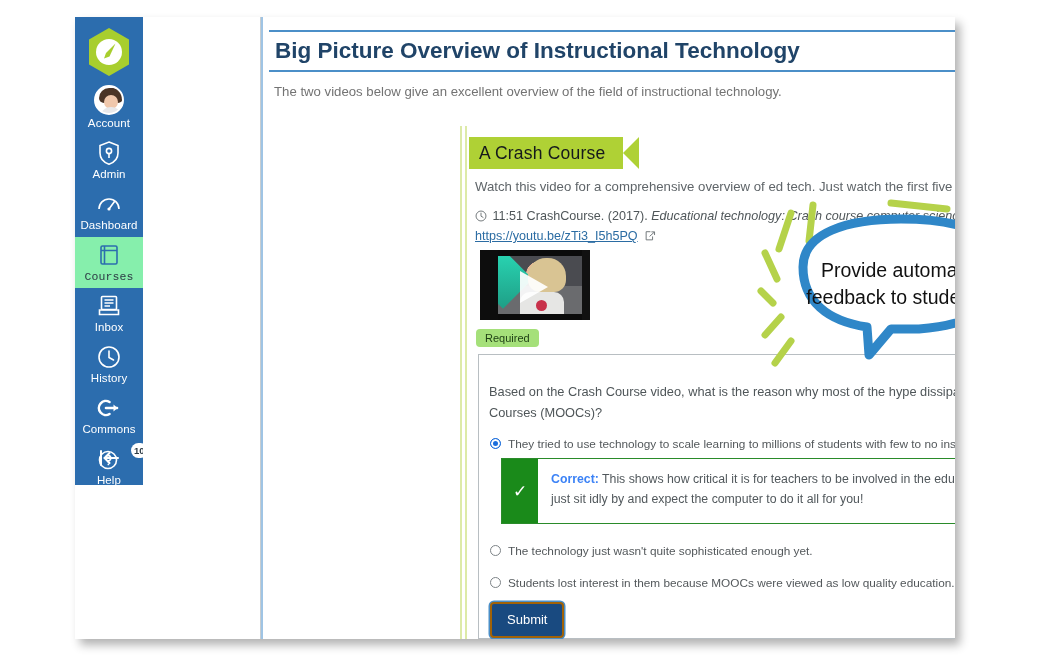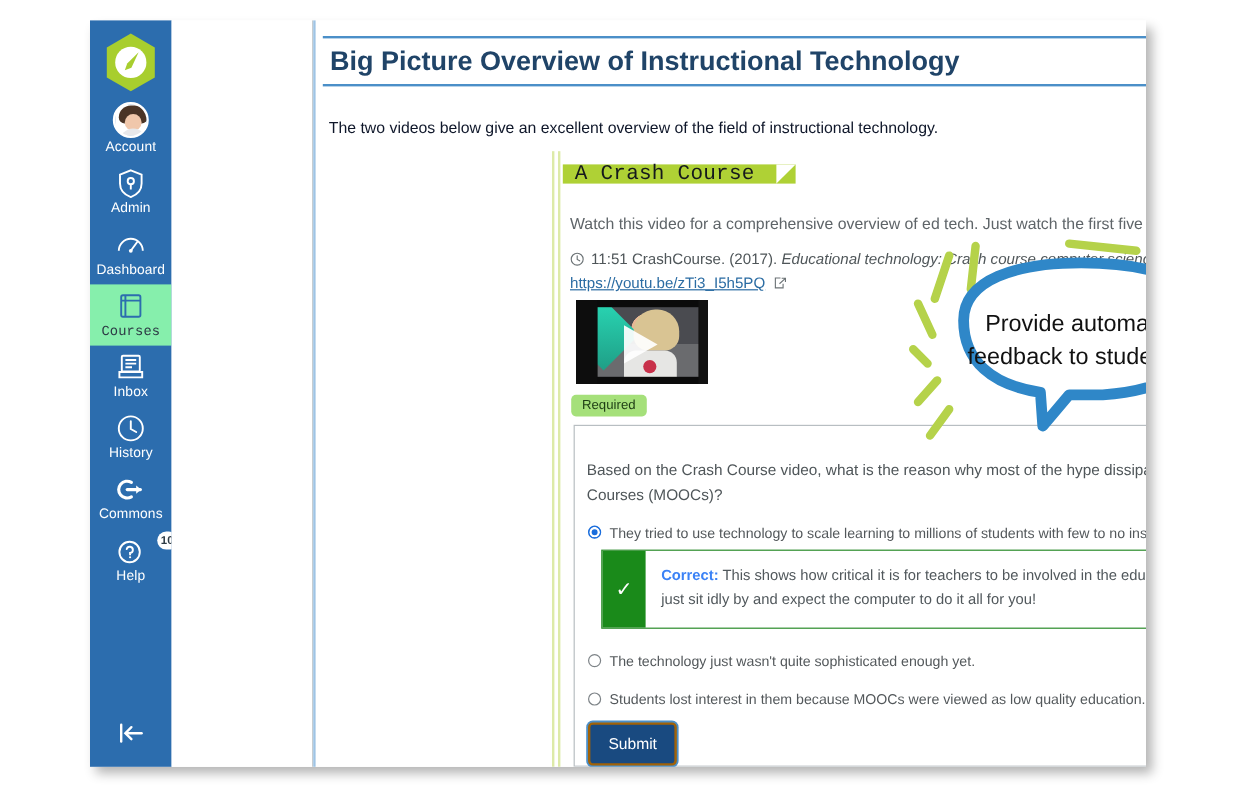--- a/index.html
+++ b/index.html
@@ -21,21 +21,21 @@
     left: 75px; top: 17px;
     width: 880px; height: 622px;
     background: #ffffff;
     box-shadow: 5px 6px 9px rgba(0,0,0,0.30);
   }
 
   
   .globalnav {
     position: absolute;
     left: 0px; top: 0px;
-    width: 68px; height: 622px;
+    width: 68px; height: 468px;
     background: #2c6dae;
     color: #ffffff;
     overflow: hidden;
   }
   .gn-logo {
     position: absolute;
     left: 12px; top: 10px;
     width: 44px; height: 50px;
   }
   .gn-list {
@@ -157,49 +157,49 @@
     line-height: 38px;
     color: #204468;
     padding: 0 0 0 6px;
     white-space: nowrap;
     font-weight: bold;
     margin: 0;
   }
 
   .intro-text {
     position: absolute;
-    left: 11px; top: 81px;
+    left: 11px; top: 66px;
     width: 720px;
     font-size: 13.2px;
     line-height: 17px;
-    color: #0f172a;
+    color: #737373;
   }
 
   
   .green-col {
     position: absolute;
     left: 197px; top: 109px;
     width: 2px; height: 528px;
     background: #ddeaa8;
   }
   .green-col2 {
     position: absolute;
     left: 202px; top: 109px;
     width: 2px; height: 528px;
     background: #ddeaa8;
   }
 
   
   .ribbon {
     position: absolute;
     left: 206px; top: 120px;
-    height: 16px;
+    height: 32px;
     background: #afd135;
     padding: 0 34px 0 10px;
-    display: flex; align-items: center; font-family: Liberation Mono, monospace;
+    display: flex; align-items: center;
   }
   .ribbon-label {
     font-size: 17.5px;
     color: #15191c;
     letter-spacing: .2px;
     white-space: nowrap;
   }
   .ribbon-notch {
     position: absolute;
     right: 0; top: 0;

